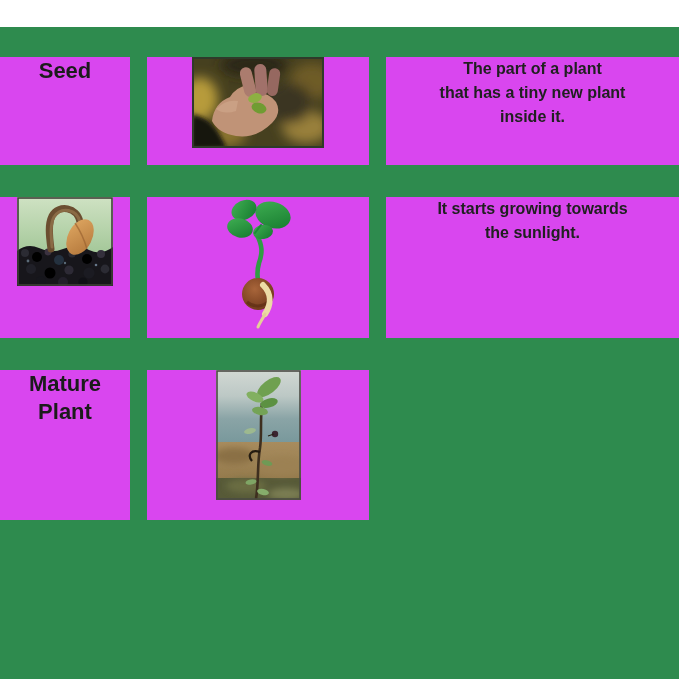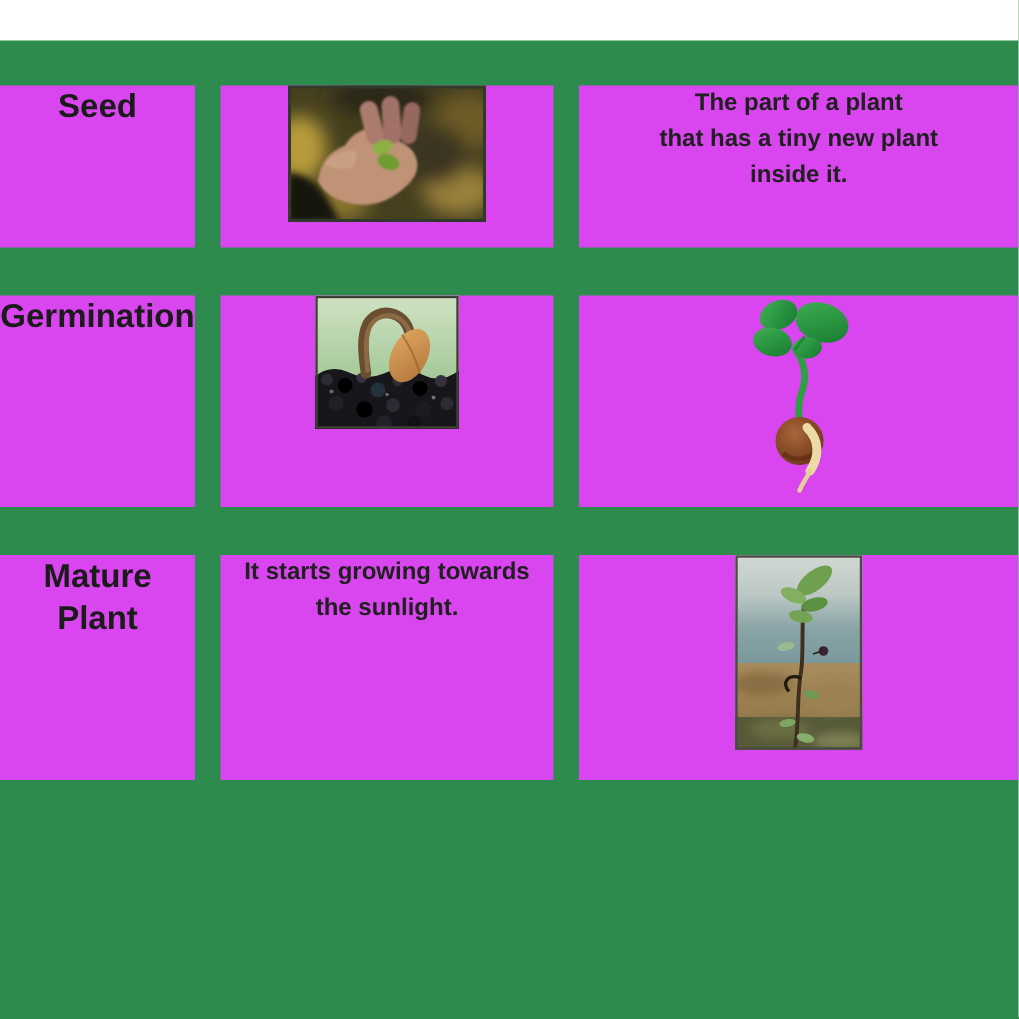--- a/index.html
+++ b/index.html
@@ -74,23 +74,20 @@
         </g>
         <rect x="1" y="1" width="130" height="89" fill="none" stroke="#2f3a2a" stroke-width="2"></rect>
       </svg>
     </div>
     <div class="cell">
       <div class="desc">The part of a plant
 that has a tiny new plant
 inside it.</div>
     </div>
 
-    <div class="cell">
-      <div class="label">Germination</div>
-    </div>
     <div class="cell">
       <svg width="96" height="89" viewBox="0 0 96 89">
         <defs>
           <linearGradient id="germBg" x1="0" y1="0" x2="0" y2="1">
             <stop offset="0%" stop-color="#cfe2c3"></stop>
             <stop offset="60%" stop-color="#a6c99b"></stop>
             <stop offset="100%" stop-color="#8cba85"></stop>
           </linearGradient>
           <linearGradient id="seedGrad" x1="0" y1="0" x2="1" y2="1">
             <stop offset="0%" stop-color="#e0a862"></stop>
@@ -145,27 +142,27 @@
         <ellipse cx="23" cy="31" rx="13" ry="9.5" fill="url(#leafG)" transform="rotate(14 23 31)"></ellipse>
         <ellipse cx="46" cy="35" rx="10" ry="7" fill="url(#leafG)" transform="rotate(-8 46 35)"></ellipse>
         <path d="M38,36 L44,28" stroke="#1d8a38" stroke-width="2" stroke-linecap="round"></path>
         <circle cx="41" cy="97" r="16" fill="url(#seedBall)"></circle>
         <path d="M30,105 A16 16 0 0 0 52,104" fill="none" stroke="#53270f" stroke-width="3" opacity="0.55"></path>
         <path d="M46,88 C55,97 54,108 48,117" fill="none" stroke="#ecdba6" stroke-width="6" stroke-linecap="round"></path>
         <path d="M48,117 C45,123 42,127 41,130" fill="none" stroke="#e4d098" stroke-width="3" stroke-linecap="round"></path>
       </svg>
     </div>
     <div class="cell">
+      <div class="desc">It starts growing towards
+the sunlight.</div>
+    </div>
+
+    <div class="cell">
       <div class="label">Mature
 Plant</div>
-    </div>
-
-    <div class="cell">
-      <div class="desc">It starts growing towards
-the sunlight.</div>
     </div>
     <div class="cell">
       <svg width="85" height="130" viewBox="0 0 85 130">
         <defs>
           <linearGradient id="skyG" x1="0" y1="0" x2="0" y2="1">
             <stop offset="0%" stop-color="#d2d8d3"></stop>
             <stop offset="35%" stop-color="#bcc8c5"></stop>
             <stop offset="65%" stop-color="#8aa4a6"></stop>
             <stop offset="100%" stop-color="#77979b"></stop>
           </linearGradient>

